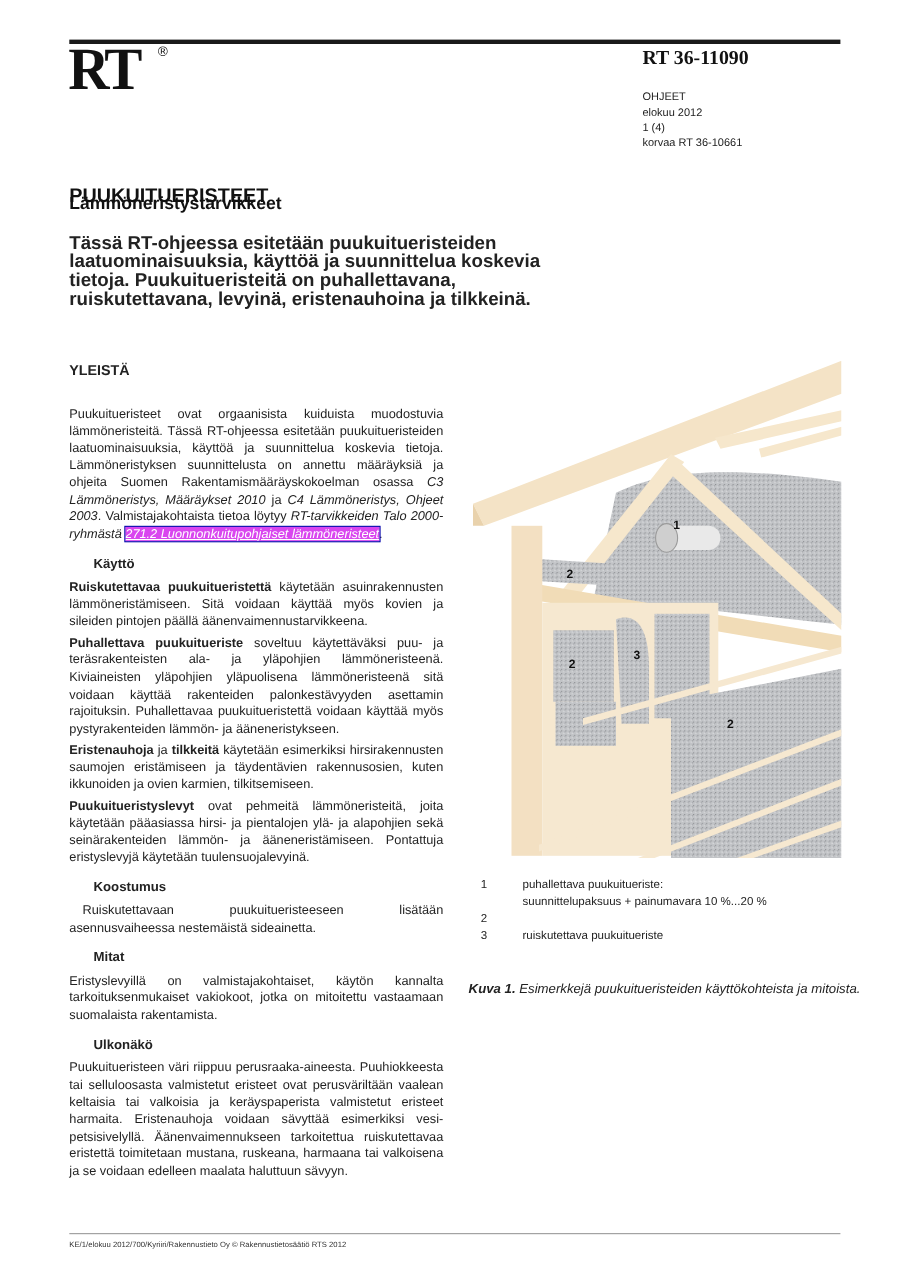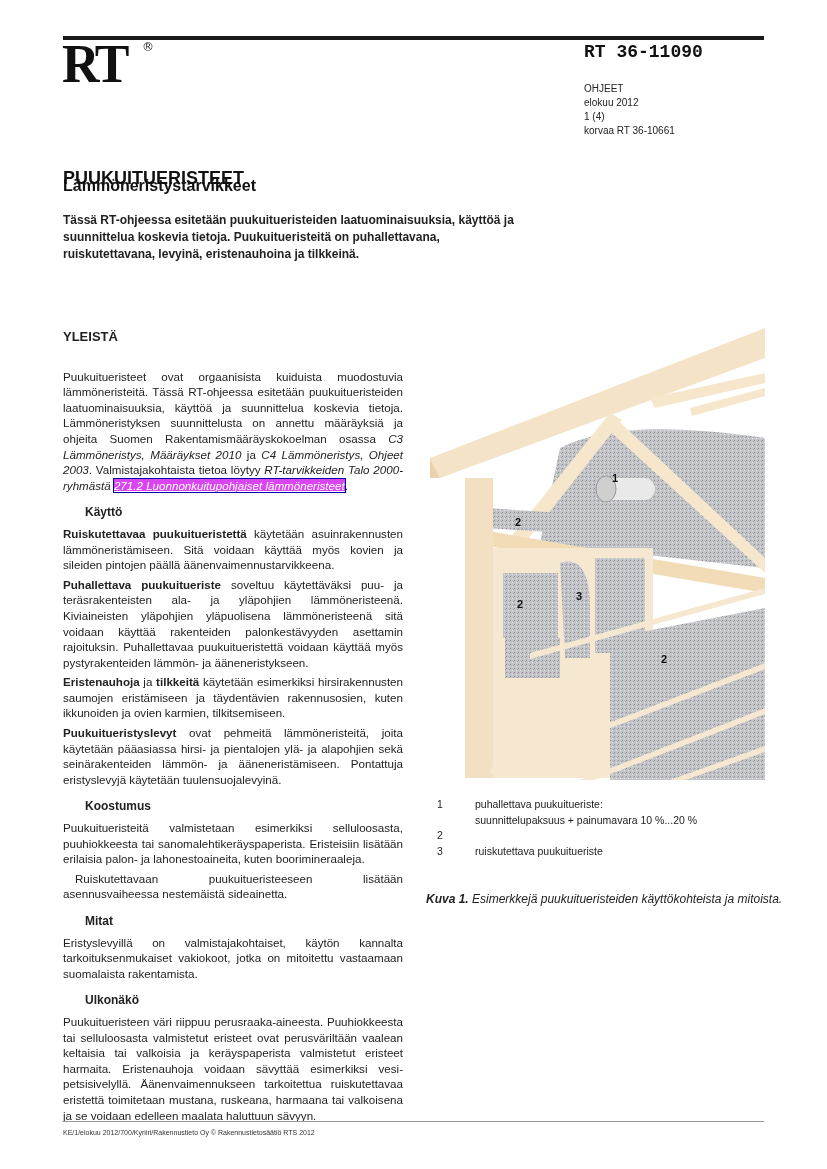--- a/index.html
+++ b/index.html
@@ -3,25 +3,25 @@
 <meta charset="utf-8">
 <style>
   html, body { margin: 0; padding: 0; background: #ffffff; }
   body { width: 827px; height: 1169px; position: relative; overflow: hidden;
          font-family: "DejaVu Sans", sans-serif; color: #1a1a1a; }
   .abs { position: absolute; }
   .top-rule { left: 63px; top: 36px; width: 701px; height: 4px; background: #1a1a1a; }
   .logo { left: 62px; top: 38px; font-family: "Liberation Serif", serif; font-weight: bold;
           font-size: 52px; line-height: 50px; letter-spacing: -3px; color: #111; transform: scaleY(1.05); transform-origin: top left; }
   .reg { left: 142px; top: 40px; font-size: 12px; color: #222; }
-  .docnum { left: 584px; top: 42px; font-family: Liberation Mono, monospace; font-weight: bold; font-size: 18px; color: #111; }
+  .docnum { left: 584px; top: 42px; font-family: Liberation Serif, serif; font-weight: bold; font-size: 18px; color: #111; }
   .meta { left: 584px; top: 82px; font-family: "Liberation Sans", sans-serif; font-size: 10px; line-height: 14px; color: #222; }
   .title { left: 63px; top: 155px; font-family: "Liberation Sans", sans-serif; font-weight: bold; font-size: 18px; line-height: 22px; color: #111; margin-top: 12px; }
   .subtitle { left: 63px; top: 177px; font-family: "Liberation Sans", sans-serif; font-weight: bold; font-size: 16px; color: #111; }
-  .lead { left: 63px; top: 212px; width: 470px; font-family: "Liberation Sans", sans-serif; font-weight: bold; font-size: 12px; line-height: 17px; color: #222; }
+  .lead { left: 63px; top: 212px; width: 470px; font-family: "Liberation Sans", sans-serif; font-weight: bold; font-size: 17px; line-height: 17px; color: #222; }
   .col { left: 63px; width: 340px; font-family: "Liberation Sans", sans-serif; font-size: 11.6px; line-height: 15.6px; color: #222; }
   .col p { margin: 0 0 4px 0; text-align: justify; }
   .col h2 { font-size: 13px; font-weight: bold; margin: 0 0 24px 0; }
   .col h3 { font-size: 12px; font-weight: bold; margin: 12px 0 5px 0; padding-left: 22px; }
   .col b { font-weight: bold; }
   .link { color: #ffffff; background: #d946ef; font-style: italic; text-decoration: underline; outline: 1px solid #0000aa; }
   .indent { text-indent: 12px; }
   .figure { left: 430px; top: 328px; width: 335px; height: 452px; }
   .legend { left: 437px; top: 797px; width: 330px; font-family: "Liberation Sans", sans-serif; font-size: 10.5px; line-height: 15.5px; color: #222; }
   .legend .row { display: flex; }
@@ -54,21 +54,20 @@
   <h2>YLEISTÄ</h2>
   <p><span>Puukuitueristeet ovat orgaanisista kuiduista muodostuvia lämmöneristeitä. Tässä RT-ohjeessa esitetään puukuitueristeiden laatuominaisuuksia, käyttöä ja suunnittelua koskevia tietoja. Lämmöneristyksen suunnittelusta on annettu määräyksiä ja ohjeita Suomen Rakentamismääräyskokoelman osassa </span><i>C3 Lämmöneristys, Määräykset 2010</i><span> ja </span><i>C4 Lämmöneristys, Ohjeet 2003</i><span>. Valmistajakohtaista tietoa löytyy </span><i>RT-tarvikkeiden Talo 2000-ryhmästä </i><a class="link">271.2 Luonnonkuitupohjaiset lämmöneristeet</a><span>.</span></p>
 
   <h3>Käyttö</h3>
   <p><b>Ruiskutettavaa puukuitueristettä</b><span> käytetään asuinrakennusten lämmöneristämiseen. Sitä voidaan käyttää myös kovien ja sileiden pintojen päällä äänenvaimennustarvikkeena.</span></p>
   <p><b>Puhallettava puukuitueriste</b><span> soveltuu käytettäväksi puu- ja teräsrakenteisten ala- ja yläpohjien lämmöneristeenä. Kiviaineisten yläpohjien yläpuolisena lämmöneristeenä sitä voidaan käyttää rakenteiden palonkestävyyden asettamin rajoituksin. Puhallettavaa puukuitueristettä voidaan käyttää myös pystyrakenteiden lämmön- ja ääneneristykseen.</span></p>
   <p><b>Eristenauhoja</b><span> ja </span><b>tilkkeitä</b><span> käytetään esimerkiksi hirsirakennusten saumojen eristämiseen ja täydentävien rakennusosien, kuten ikkunoiden ja ovien karmien, tilkitsemiseen.</span></p>
   <p><b>Puukuitueristyslevyt</b><span> ovat pehmeitä lämmöneristeitä, joita käytetään pääasiassa hirsi- ja pientalojen ylä- ja alapohjien sekä seinärakenteiden lämmön- ja ääneneristämiseen. Pontattuja eristyslevyjä käytetään tuulensuojalevyinä.</span></p>
 
   <h3>Koostumus</h3>
-  <p>Puukuitueristeitä valmistetaan esimerkiksi selluloosasta, puuhiokkeesta tai sanomalehtikeräyspaperista. Eristeisiin lisätään erilaisia palon- ja lahonestoaineita, kuten boorimineraaleja.</p>
   <p class="indent">Ruiskutettavaan puukuitueristeeseen lisätään asennusvaiheessa nestemäistä sideainetta.</p>
 
   <h3>Mitat</h3>
   <p>Eristyslevyillä on valmistajakohtaiset, käytön kannalta tarkoituksenmukaiset vakiokoot, jotka on mitoitettu vastaamaan suomalaista rakentamista.</p>
 
   <h3>Ulkonäkö</h3>
   <p>Puukuitueristeen väri riippuu perusraaka-aineesta. Puuhiokkeesta tai selluloosasta valmistetut eristeet ovat perusväriltään vaalean keltaisia tai valkoisia ja keräyspaperista valmistetut eristeet harmaita. Eristenauhoja voidaan sävyttää esimerkiksi vesi-petsisivelyllä. Äänenvaimennukseen tarkoitettua ruiskutettavaa eristettä toimitetaan mustana, ruskeana, harmaana tai valkoisena ja se voidaan edelleen maalata haluttuun sävyyn.</p>
 </div>
 
 <div class="abs figure">

